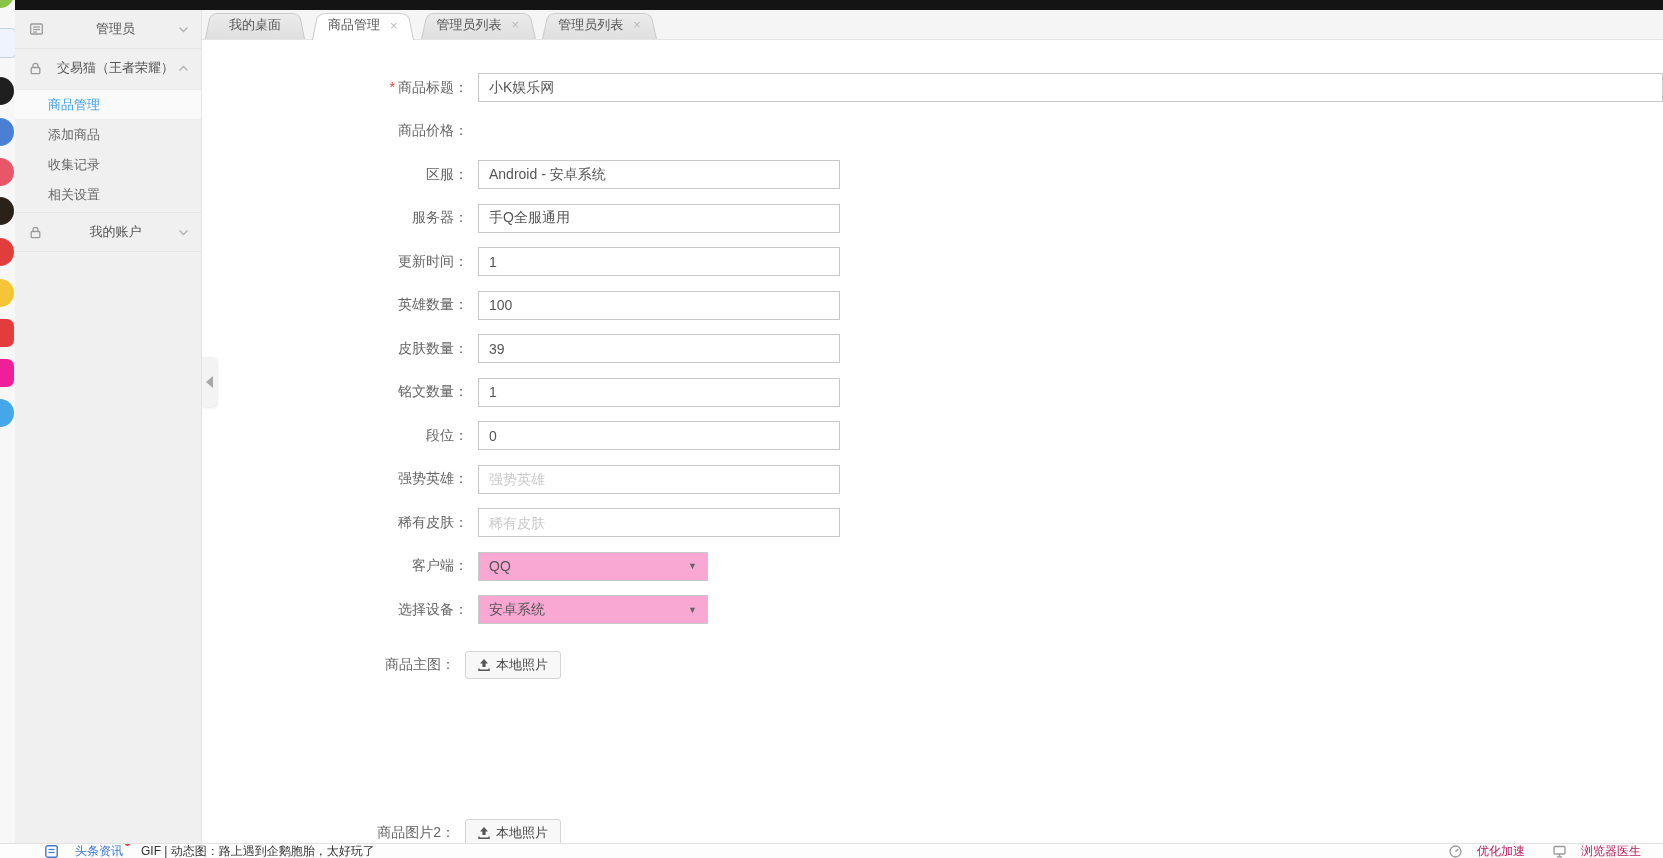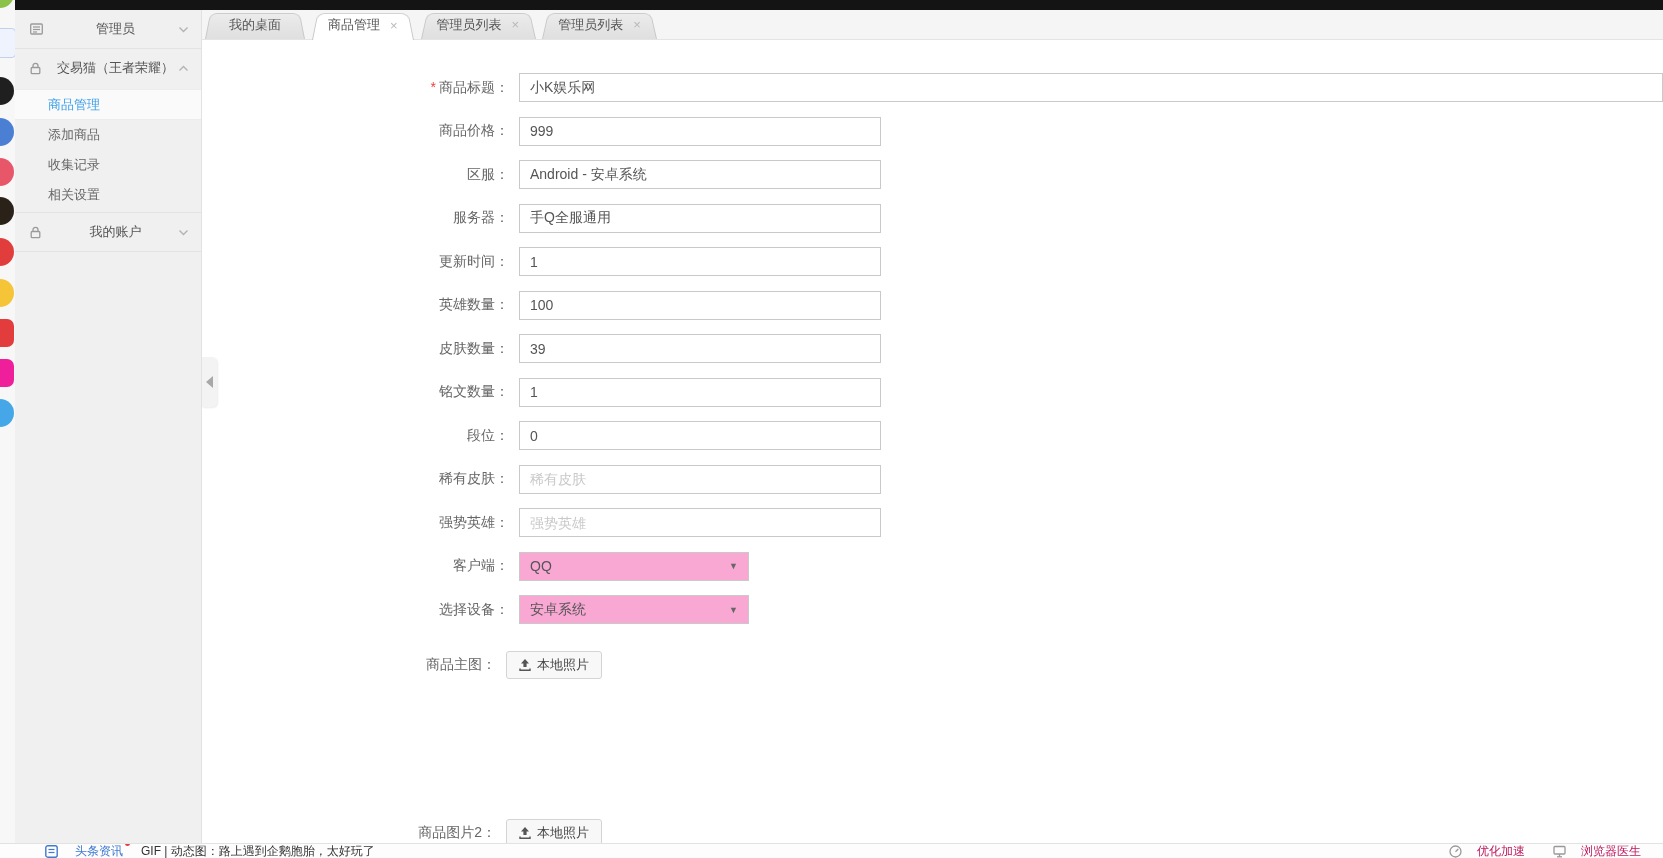--- a/index.html
+++ b/index.html
@@ -39,21 +39,21 @@
   .tab { position:relative; height:29px; display:flex; align-items:center; justify-content:center; padding:0 16px; font-size:13px; color:#555; cursor:pointer; margin-right:7px; min-width:68px; white-space:nowrap; }
   .tab::before { content:""; position:absolute; top:0; left:0; right:0; bottom:0; z-index:-1;
     background:linear-gradient(#ececec,#dfdfdf); border:1px solid #c8c8c8; border-bottom:none;
     border-radius:8px 8px 0 0; transform:perspective(7px) rotateX(1.6deg); transform-origin:bottom; }
   .tab.active { margin-bottom:-1px; height:30px; }
   .tab.active::before { background:#fff; }
   .tab-close { margin-left:10px; color:#b8b8b8; font-size:13px; line-height:1; }
 
   
   #content { position:absolute; left:202px; top:40px; width:1461px; height:803px; background:#fff; z-index:1; }
-  #form { padding-top:33px;padding-left:41px; }
+  #form { padding-top:33px; }
   .frow { display:flex; align-items:center; height:29px; margin-top:14.5px; }
   .frow:first-child { margin-top:0; }
   .frow.row-main-image { margin-top:26px; }
   .frow.row-image2 { margin-top:139px; }
   .frow.upload-row { margin-left:-13px; }
   .flabel { width:276px; box-sizing:border-box; padding-right:10px; text-align:right; font-size:14px; color:#666; flex-shrink:0; white-space:nowrap; }
   .req { color:#f03e3e; margin-right:3px; }
   input.txt { width:362px; height:29px; box-sizing:border-box; border:1px solid #c9c9c9; padding:0 10px; font-size:14px; color:#555; font-family:inherit; background:#fff; outline:none; }
   input.txt::placeholder { color:#c9c9c9; }
   input.txt.full { width:1200px; }
@@ -172,21 +172,20 @@
   </div>
 
 <div id="content">
   <div id="form">
       <div class="frow row-title">
         <label class="flabel"><span class="req">*</span><span>商品标题：</span></label>
         <input class="txt full" type="text" value="小K娱乐网" style="">
       </div>
       <div class="frow row-price">
         <label class="flabel"><span>商品价格：</span></label>
-        <input class="txt" type="text" value="999" style="">
       </div>
       <div class="frow row-zone">
         <label class="flabel"><span>区服：</span></label>
         <input class="txt" type="text" value="Android - 安卓系统" style="">
       </div>
       <div class="frow row-server">
         <label class="flabel"><span>服务器：</span></label>
         <input class="txt" type="text" value="手Q全服通用" style="">
       </div>
       <div class="frow row-update-time">
@@ -202,27 +201,27 @@
         <input class="txt" type="text" value="39" style="">
       </div>
       <div class="frow row-rune-count">
         <label class="flabel"><span>铭文数量：</span></label>
         <input class="txt" type="text" value="1" style="">
       </div>
       <div class="frow row-rank">
         <label class="flabel"><span>段位：</span></label>
         <input class="txt" type="text" value="0" style="">
       </div>
+      <div class="frow row-strong-hero">
+        <label class="flabel"><span>强势英雄：</span></label>
+        <input class="txt" type="text" placeholder="强势英雄" style="">
+      </div>
       <div class="frow row-rare-skin">
         <label class="flabel"><span>稀有皮肤：</span></label>
         <input class="txt" type="text" placeholder="稀有皮肤" style="">
-      </div>
-      <div class="frow row-strong-hero">
-        <label class="flabel"><span>强势英雄：</span></label>
-        <input class="txt" type="text" placeholder="强势英雄" style="">
       </div>
       <div class="frow row-client">
         <label class="flabel"><span>客户端：</span></label>
         <div class="sel">
           <span class="sel-val">QQ</span>
           <span class="sel-arrow">▼</span>
         </div>
       </div>
       <div class="frow row-device">
         <label class="flabel"><span>选择设备：</span></label>

